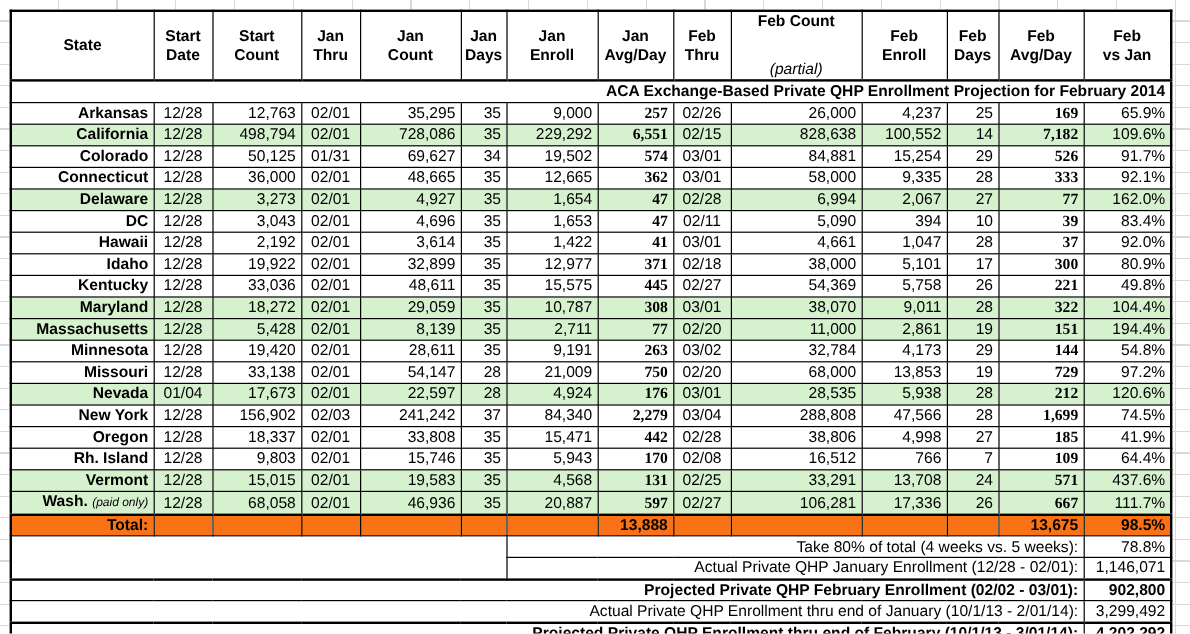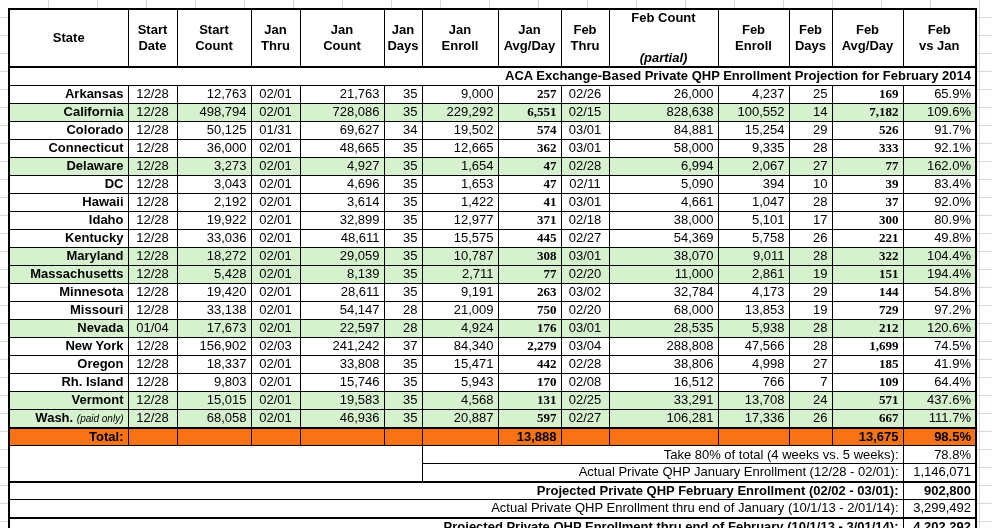--- a/index.html
+++ b/index.html
@@ -22,21 +22,21 @@
     overflow:hidden;white-space:nowrap;box-sizing:border-box;background:#ffffff;
   }
   .title-cell{
     height:22px;font-size:15px;font-weight:bold;text-align:right;
     border-bottom:2px solid #000;
   }
   .sheet thead th{
     height:36px;font-size:13px;font-weight:bold;text-align:center;vertical-align:middle;
     border-bottom:2px solid #000;padding:0 1px;line-height:16px;
   }
-  .hline2-italic{font-style:italic;font-weight:bold;margin-top:24px;}
+  .hline2-italic{font-style:italic;font-weight:normal;margin-top:24px;}
   .al-r{text-align:right;}
   .al-c{text-align:center;}
   .bold{font-weight:bold;font-family:Liberation Serif, serif;}
   .state-cell{font-weight:bold;text-align:right;}
   .state-note{font-weight:normal;font-style:italic;font-size:10px;}
   .muted{color:#808080;}
   tr.shaded td{background:#d6f1ce;}
   tr.total-row td{background:#f97316;font-weight:bold;border-top:2px solid #000;}
   .sum-label{text-align:right;}
   .sum-value{text-align:right;margin-top:16px;}
@@ -128,21 +128,21 @@
             <div>vs Jan</div>
           </th>
         </tr>
     </thead>
     <tbody id="body-rows">
         <tr>
           <td class="state-cell"><span>Arkansas</span></td>
           <td class="al-c">12/28</td>
           <td class="al-r">12,763</td>
           <td class="al-c">02/01</td>
-          <td class="al-r muted">21,763</td>
+          <td class="al-r muted">35,295</td>
           <td class="al-r">35</td>
           <td class="al-r">9,000</td>
           <td class="al-r bold">257</td>
           <td class="al-c">02/26</td>
           <td class="al-r muted">26,000</td>
           <td class="al-r">4,237</td>
           <td class="al-r">25</td>
           <td class="al-r bold">169</td>
           <td class="al-r">65.9%</td>
         </tr>

